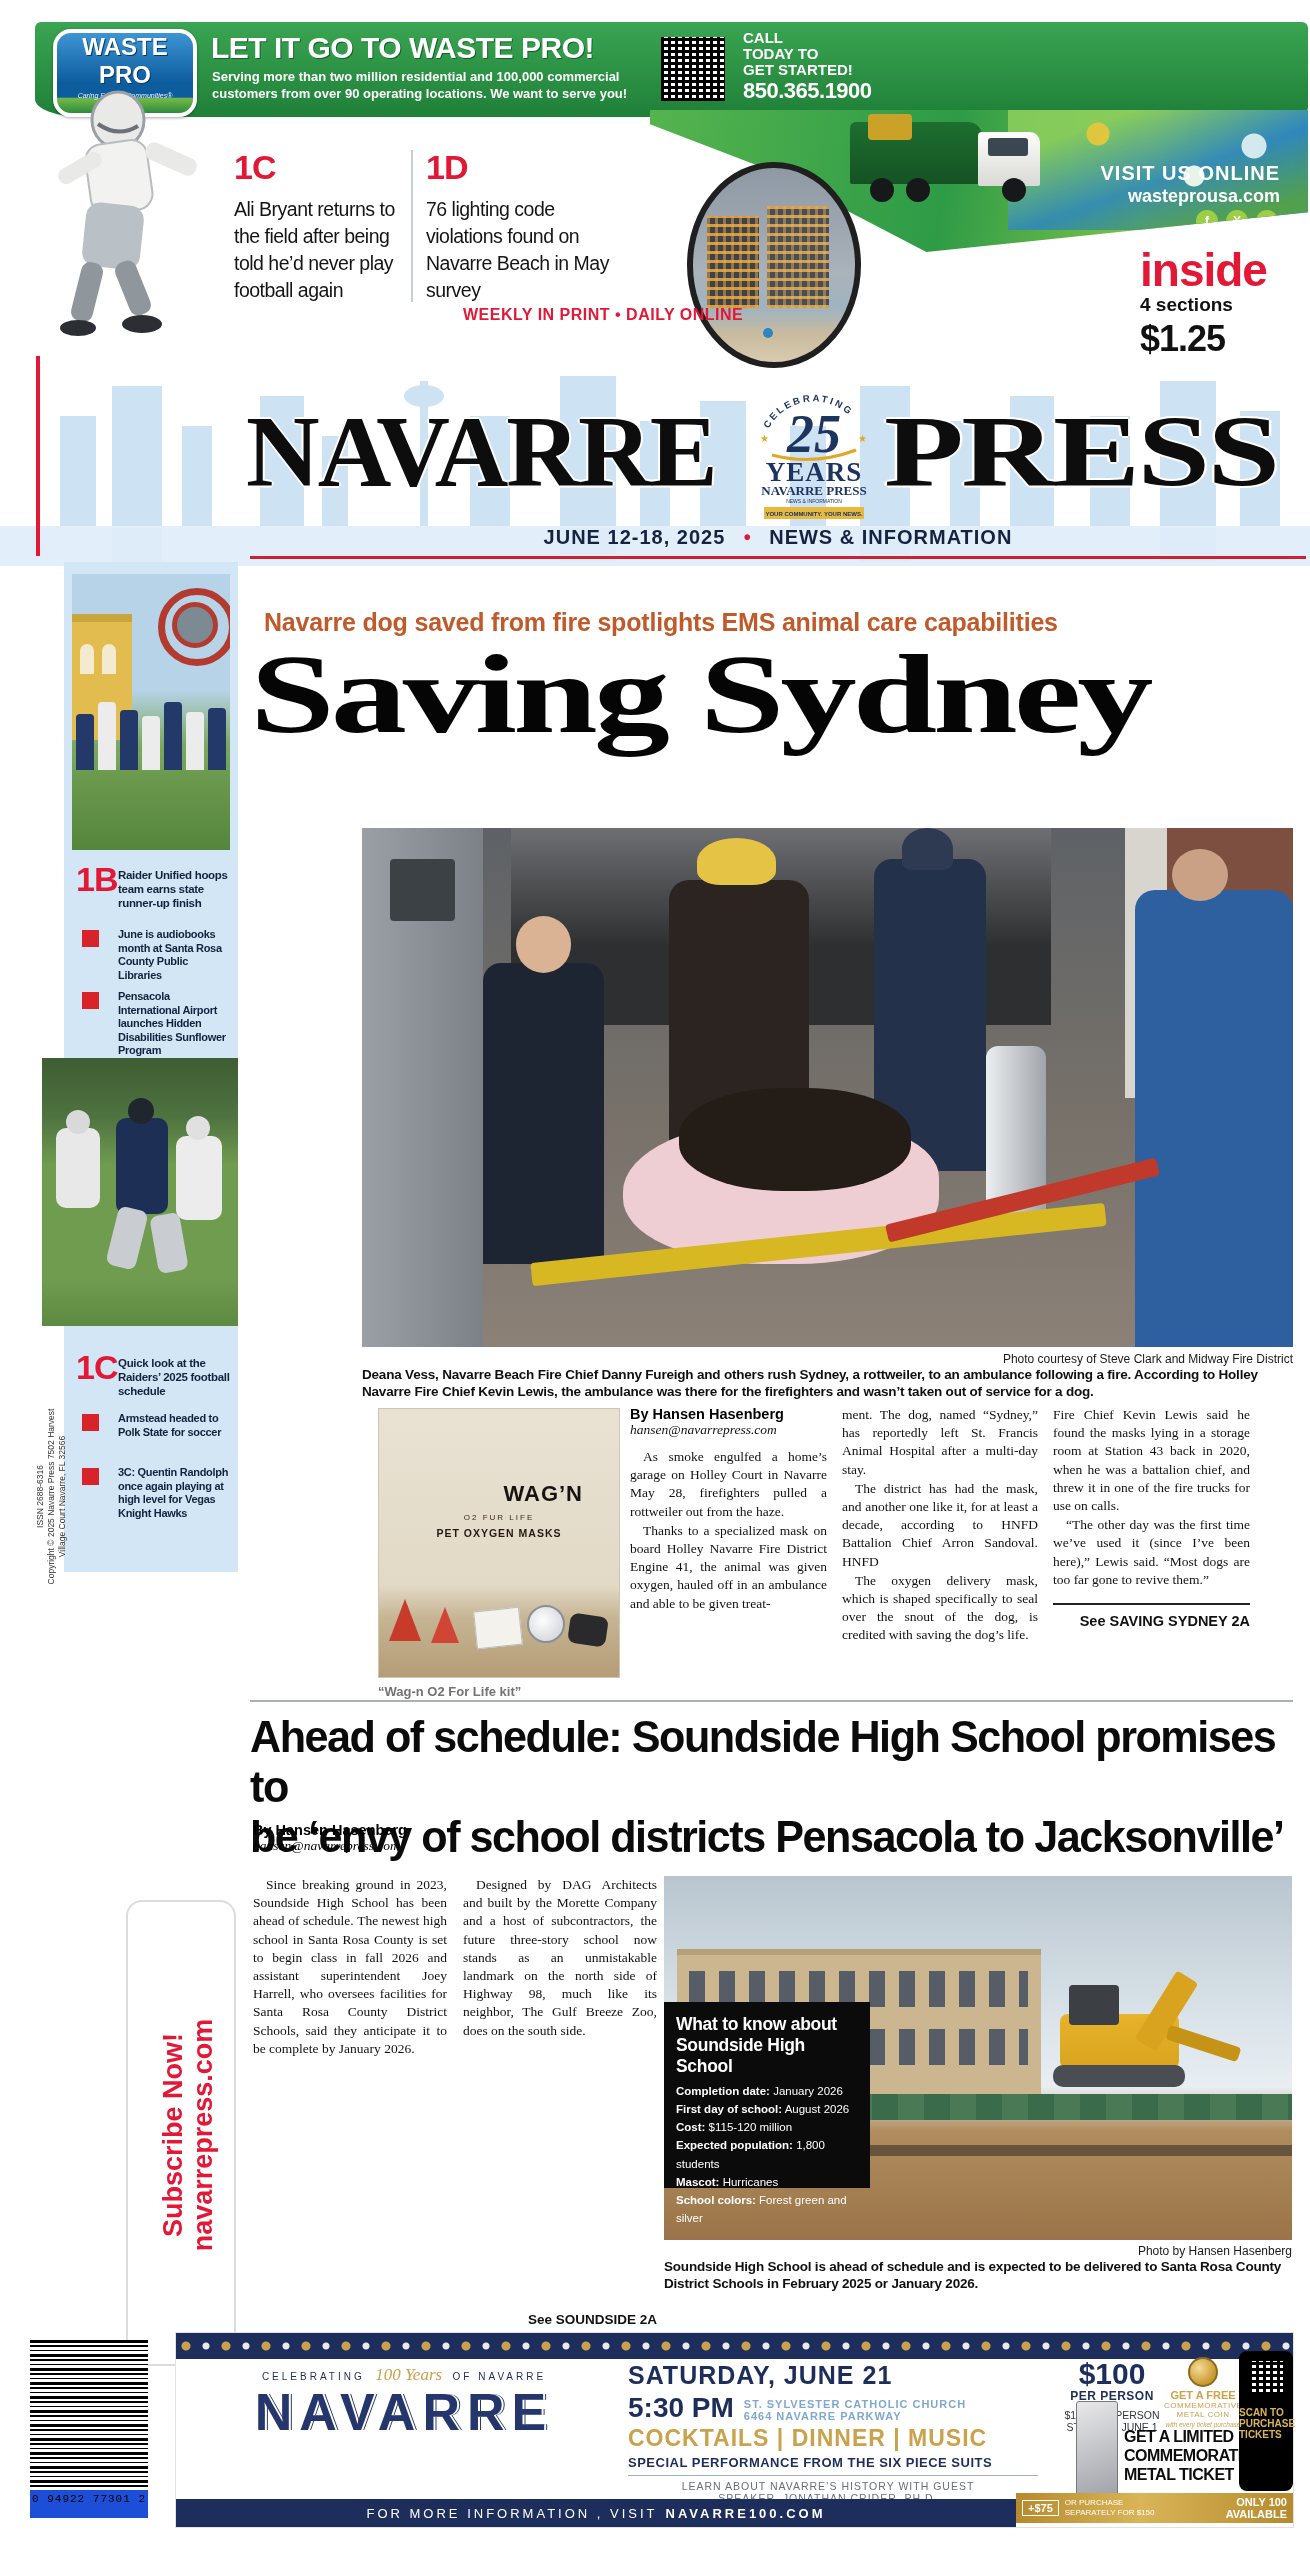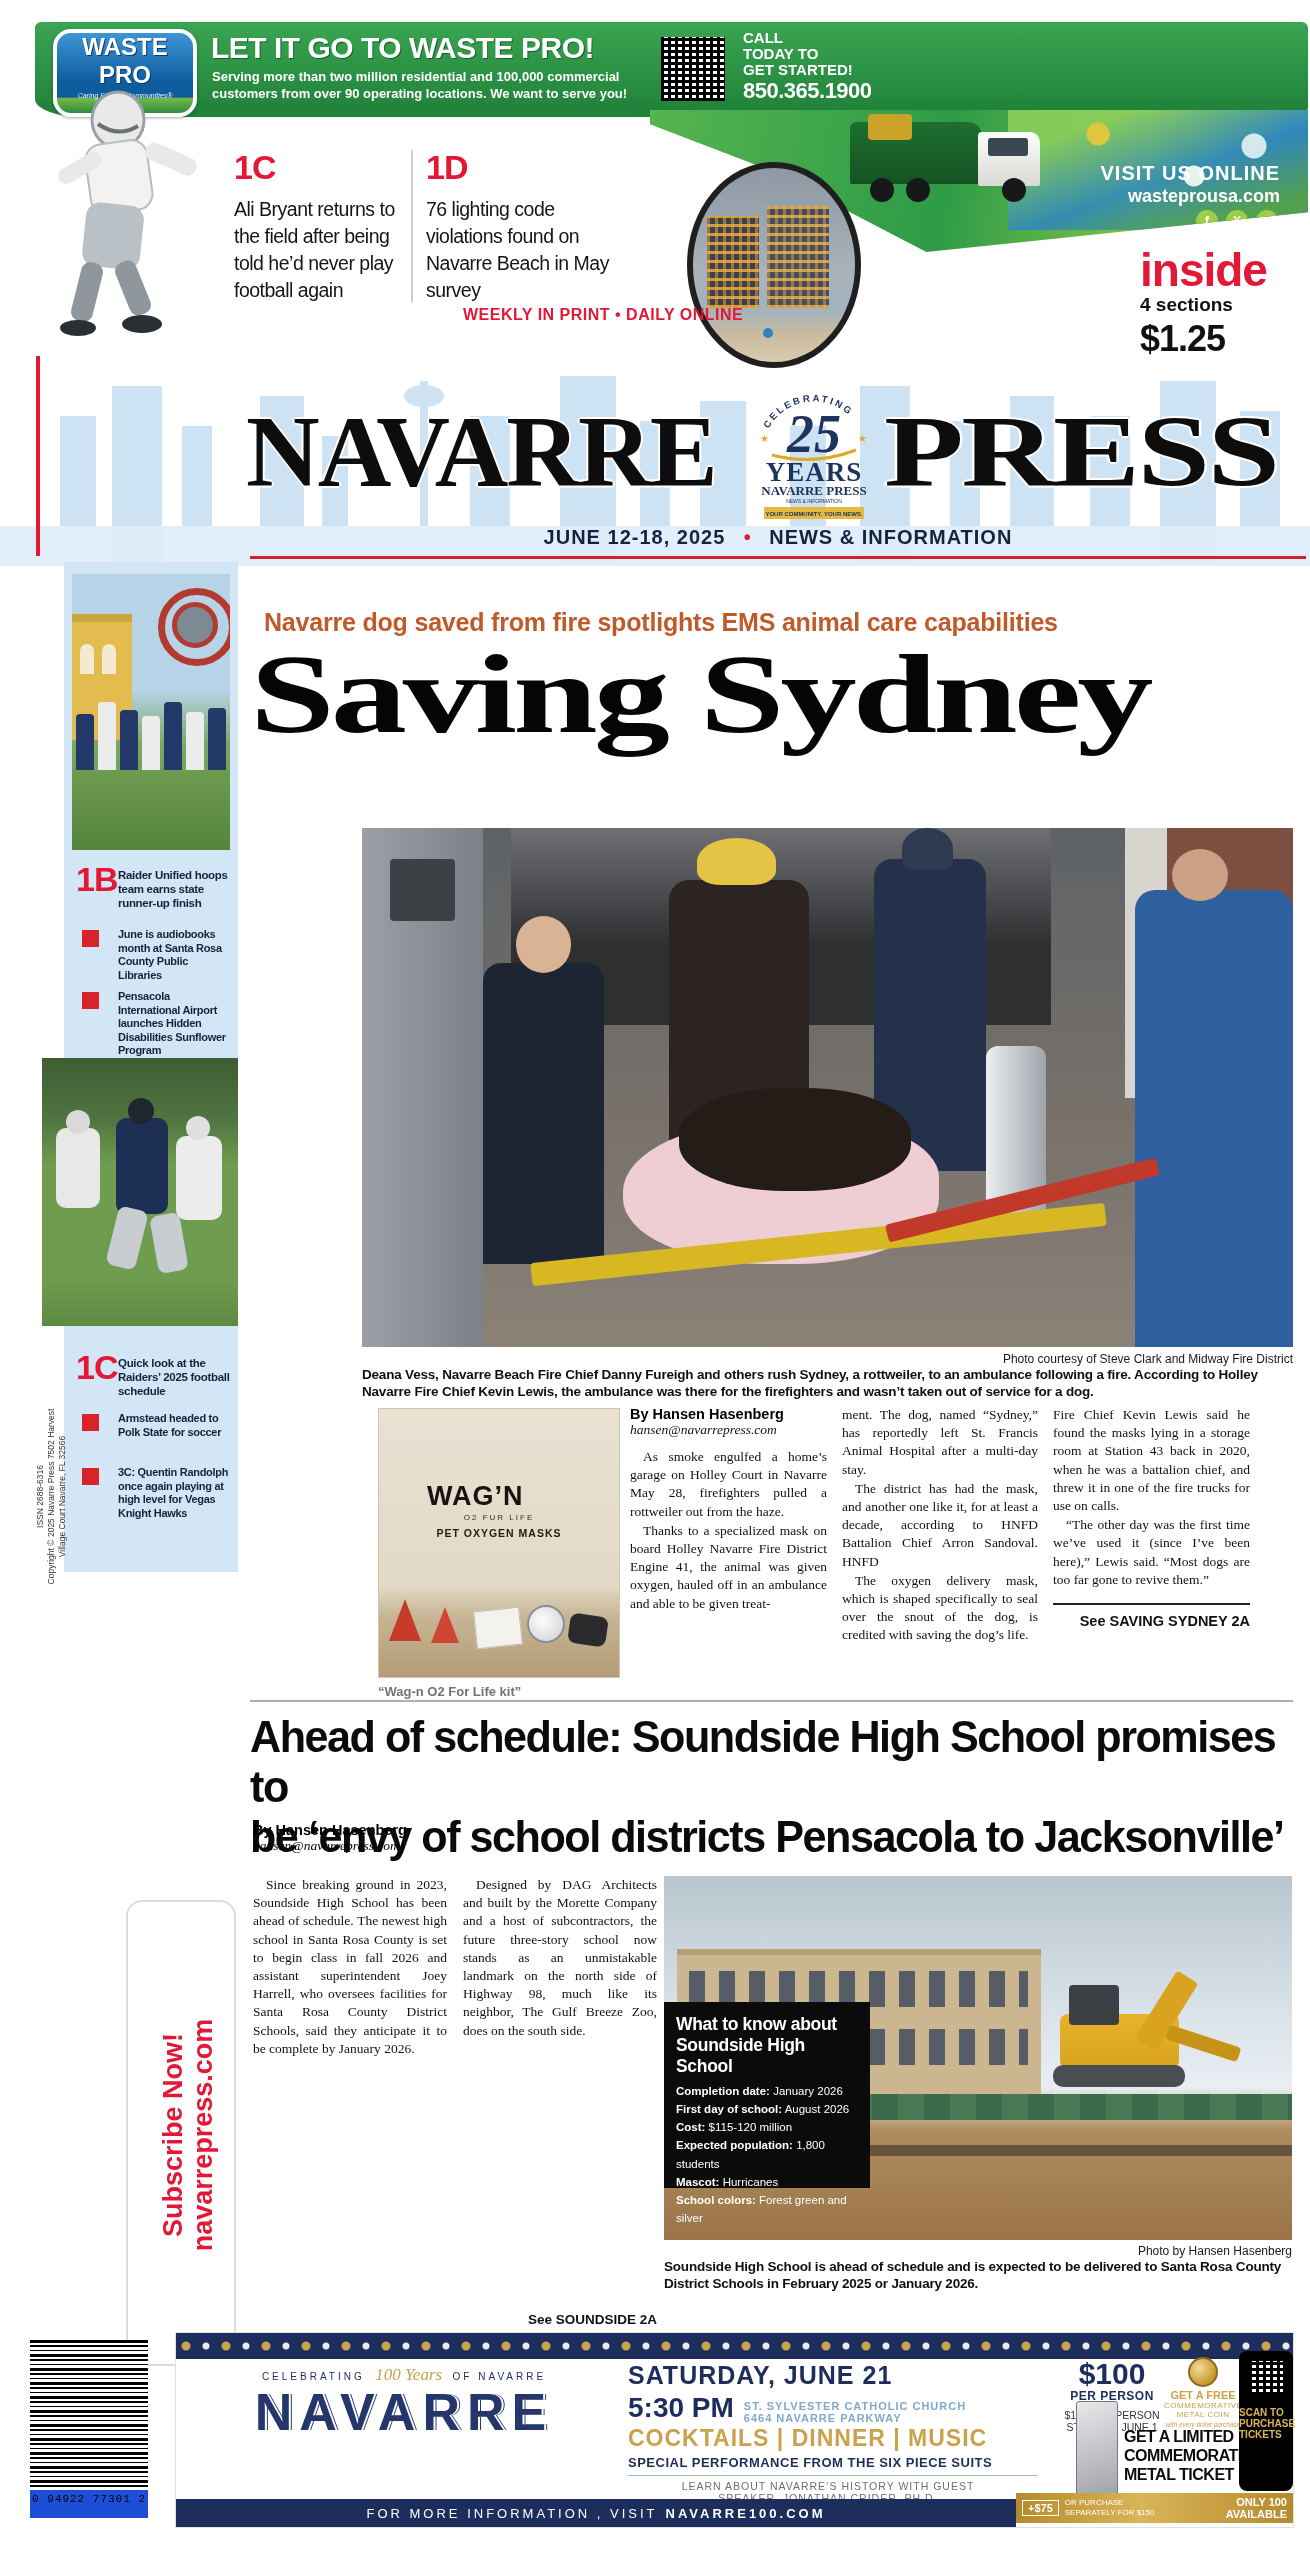--- a/index.html
+++ b/index.html
@@ -257,21 +257,21 @@
     <div class="abs" style="left:28%;top:56%;width:34%;height:28%;background:#eecdd3;border-radius:50% 40% 45% 45%;"></div>
     <div class="abs" style="left:34%;top:50%;width:25%;height:20%;background:#241c16;border-radius:45%;"></div>
     <div class="abs" style="left:18%;top:78%;width:62%;height:4.5%;background:#d8b822;transform:rotate(-6deg);border-radius:4px;"></div>
     <div class="abs" style="left:56%;top:70%;width:30%;height:3.5%;background:#c0392b;transform:rotate(-14deg);border-radius:4px;"></div>
   </div>
   <div class="abs credit" style="left:762px;top:1352px;width:531px;text-align:right;">Photo courtesy of Steve Clark and Midway Fire District</div>
   <div class="abs caption" style="left:362px;top:1366px;width:931px;">Deana Vess, Navarre Beach Fire Chief Danny Fureigh and others rush Sydney, a rottweiler, to an ambulance following a fire. According to Holley Navarre Fire Chief Kevin Lewis, the ambulance was there for the firefighters and wasn’t taken out of service for a dog.</div>
 
   <div class="abs" style="left:378px;top:1408px;width:240px;height:268px;overflow:hidden;background:linear-gradient(180deg,#e9e2d3 0%,#e2d9c6 66%,#c6b493 78%,#b49d76 100%);border:1px solid #cfc6b2;">
     <div class="abs" style="left:36px;top:12px;width:168px;height:168px;background:radial-gradient(circle at 40% 30%,#f super,#e85b1e),radial-gradient(circle at 42% 32%,#f4803f,#d94f12);border-radius:46% 54% 50% 50%;"></div>
-    <div class="abs b" style="left:48px;top:72px;width:168px;text-align:left;font-size:27px;color:#181310;letter-spacing:1px;">WAG’N</div>
+    <div class="abs b" style="left:36px;top:72px;width:168px;text-align:right;font-size:22px;color:#181310;letter-spacing:1px;">WAG’N</div>
     <div class="abs" style="left:36px;top:104px;width:168px;text-align:center;font-size:8px;color:#3a2a20;letter-spacing:2px;">O2 FUR LIFE</div>
     <div class="abs b" style="left:36px;top:118px;width:168px;text-align:center;font-size:10.5px;color:#241a12;letter-spacing:1px;">PET OXYGEN MASKS</div>
     <div class="abs" style="left:10px;top:190px;width:0;height:0;border-left:16px solid transparent;border-right:16px solid transparent;border-bottom:42px solid #c63b2a;"></div>
     <div class="abs" style="left:52px;top:198px;width:0;height:0;border-left:14px solid transparent;border-right:14px solid transparent;border-bottom:36px solid #d14534;"></div>
     <div class="abs" style="left:96px;top:200px;width:44px;height:36px;background:#f4f2ec;border:1px solid #bbb;transform:rotate(-6deg);"></div>
     <div class="abs" style="left:148px;top:196px;width:34px;height:34px;border-radius:50%;background:radial-gradient(circle at 40% 40%,#fefefe,#c9ccd1);border:2px solid #8a8f96;"></div>
     <div class="abs" style="left:190px;top:206px;width:38px;height:30px;background:#2a2a2c;border-radius:8px;transform:rotate(8deg);"></div>
   </div>
   <div class="abs b" style="left:378px;top:1684px;width:240px;font-size:13px;color:#737373;">“Wag-n O2 For Life kit”</div>
 
@@ -348,21 +348,21 @@
       <div style="white-space:nowrap;">
         <span style="font-size:10px;letter-spacing:3px;color:#1d2d5c;">CELEBRATING</span>
         <span class="serif i gold" style="font-size:17px;margin:0 6px;color:#c9a24b;">100 Years</span>
         <span style="font-size:10px;letter-spacing:3px;color:#1d2d5c;">OF NAVARRE</span>
       </div>
       <div class="b" style="font-size:52px;line-height:54px;color:#24366b;letter-spacing:7px;text-shadow:2px 0 0 #fff,3px 0 0 #24366b;">NAVARRE</div>
     </div>
 
     <div class="abs" style="left:452px;top:28px;width:430px;">
       <div class="b" style="font-size:25px;color:#1d2d5c;letter-spacing:1px;">SATURDAY, JUNE 21</div>
-      <div style="display:flex;align-items:flex-end;gap:10px;margin-top:2px;">
+      <div style="display:flex;align-items:center;gap:10px;margin-top:2px;">
         <div class="b" style="font-size:28px;color:#1d2d5c;">5:30 PM</div>
         <div style="padding-top:3px;">
           <div class="b" style="font-size:11px;color:#7fa8cc;letter-spacing:1px;">ST. SYLVESTER CATHOLIC CHURCH</div>
           <div class="b" style="font-size:11px;color:#7fa8cc;letter-spacing:1px;">6464 NAVARRE PARKWAY</div>
         </div>
       </div>
       <div class="b" style="font-size:23px;color:#c9a24b;letter-spacing:1px;margin-top:1px;">COCKTAILS | DINNER | MUSIC</div>
       <div class="b" style="font-size:13px;color:#1d2d5c;letter-spacing:0.5px;margin-top:3px;">SPECIAL PERFORMANCE FROM THE SIX PIECE SUITS</div>
       <div style="height:1px;background:#9fb3cd;margin:5px 20px 4px 0;"></div>
       <div style="text-align:center;width:400px;">

